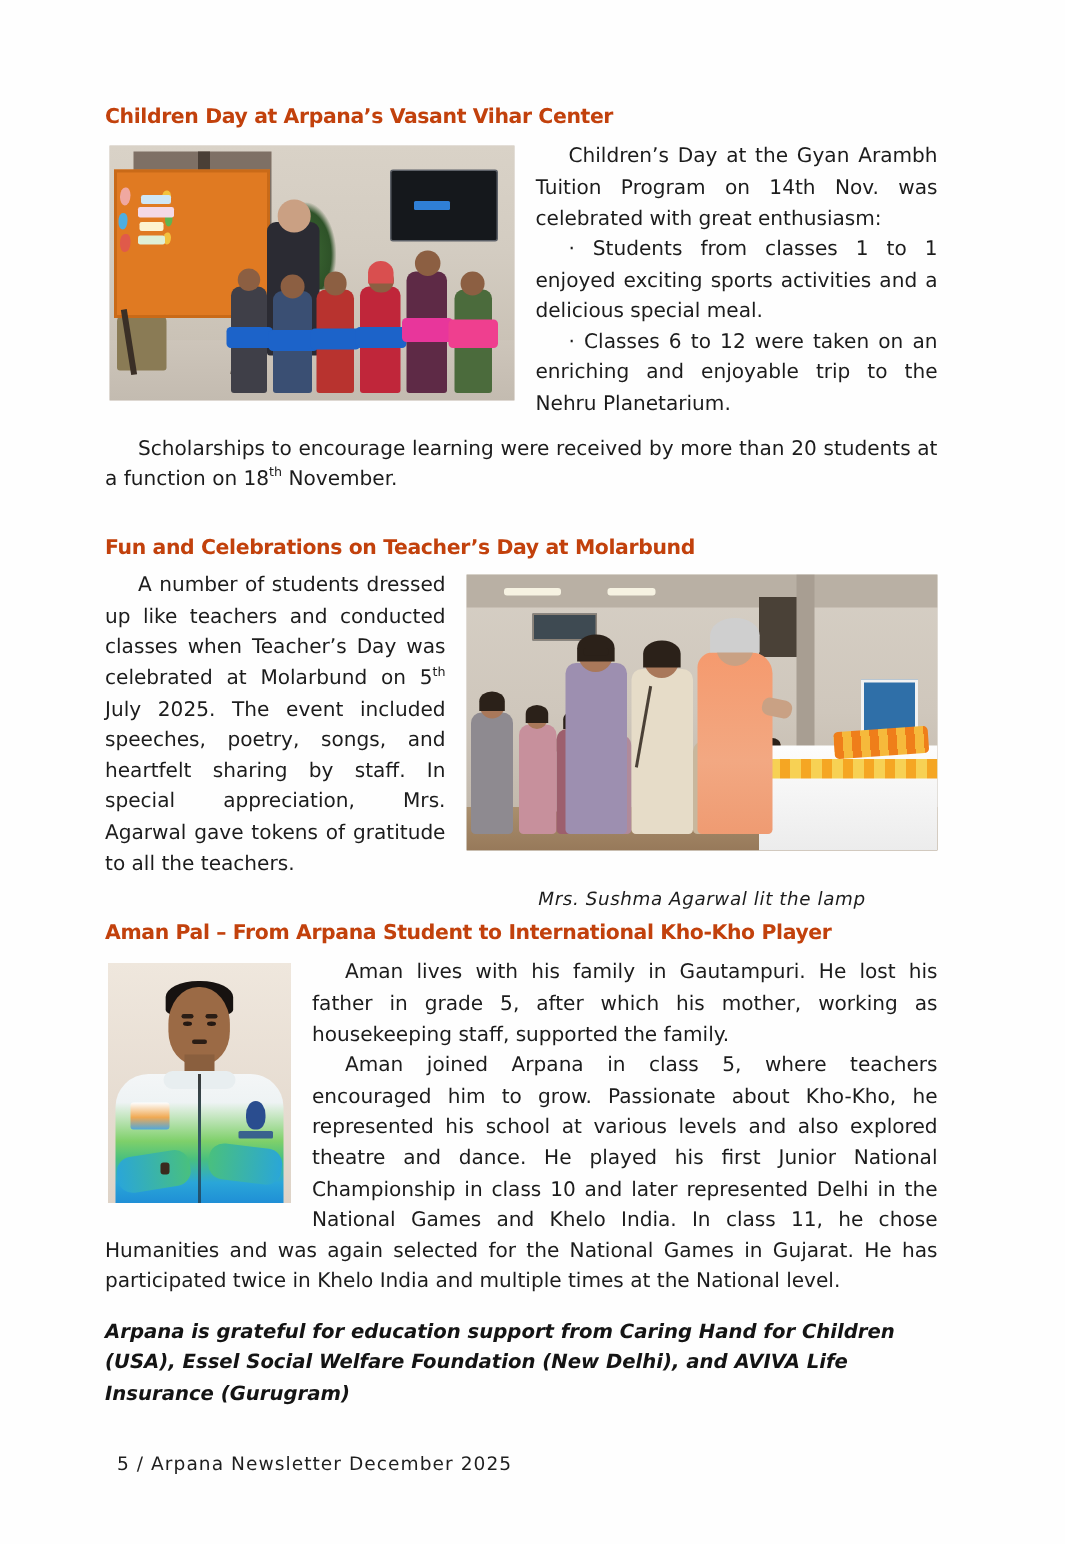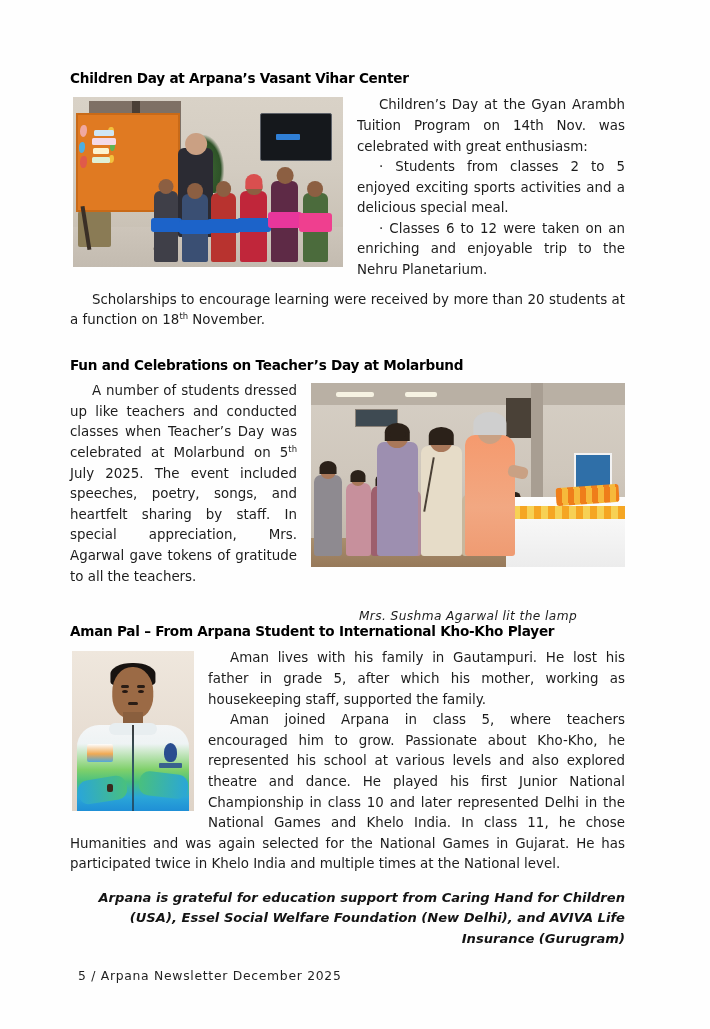--- a/index.html
+++ b/index.html
@@ -25,21 +25,21 @@
     padding: 70px 85px 0 70px;
   }
   .page-inner { position: relative; width: 555px; }
 
   h2.section-heading {
     font-family: "DejaVu Sans", sans-serif;
     font-size: 13.6px;
     font-weight: bold;
     letter-spacing: -0.25px;
     margin: 0 0 9px 0;
-    color: #000000;
+    color: #c2410c;
     line-height: 1.2;
   }
   .sec2 h2.section-heading { margin-bottom: 8px; }
 
   p.body-text {
     font-family: "DejaVu Sans", sans-serif;
     font-size: 13.4px;
     line-height: 20.6px;
     margin: 0;
     text-align: justify;
@@ -76,34 +76,34 @@
   .sec2 .caption {
     clear: right;
     float: right;
     width: 314px;
     text-align: center;
     font-family: "DejaVu Sans", sans-serif;
     font-style: italic;
     font-size: 12.2px;
     letter-spacing: 0.4px;
     color: #1c1c1c;
-    margin-top: 22px;
+    margin-top: 5px;
   }
 
   
   .sec3 { margin-top: 27px; position: relative; clear: both; }
   .sec3 .photo-wrap {
     float: left;
     width: 122px;
     height: 160px;
     margin: 3px 14px 3px 2px;
   }
   .sec3 .closing {
     margin-top: 13px;
-    text-align: right;
+    text-align: left;
     font-family: "DejaVu Sans", sans-serif;
     font-weight: bold;
     font-style: italic;
     font-size: 13.1px;
     line-height: 20.5px;
     color: #141414;
   }
 
   .footer {
     position: absolute;
@@ -321,21 +321,21 @@
             </div>
           <div class="person p6">
               <span class="head"></span>
               <span class="gift"></span>
             </div>
         </div>
       </div>
 
       <div class="col-text">
         <p class="body-text indent">Children’s Day at the Gyan Arambh Tuition Program on 14th Nov. was celebrated with great enthusiasm:</p>
-        <p class="body-text indent">· Students from classes 2 to 5 enjoyed exciting sports activities and a delicious special meal.</p>
+        <p class="body-text indent">· Students from classes 1 to 1 enjoyed exciting sports activities and a delicious special meal.</p>
         <p class="body-text indent">· Classes 6 to 12 were taken on an enriching and enjoyable trip to the Nehru Planetarium.</p>
       </div>
 
       <div class="sec1-after">
         <p class="body-text indent"><span>Scholarships to encourage learning were received by more than 20 students at a function on 18</span><sup>th</sup><span> November.</span></p>
       </div>
     </div>
 
     <div class="sec2">
       <h2 class="section-heading">Fun and Celebrations on Teacher’s Day at Molarbund</h2>

